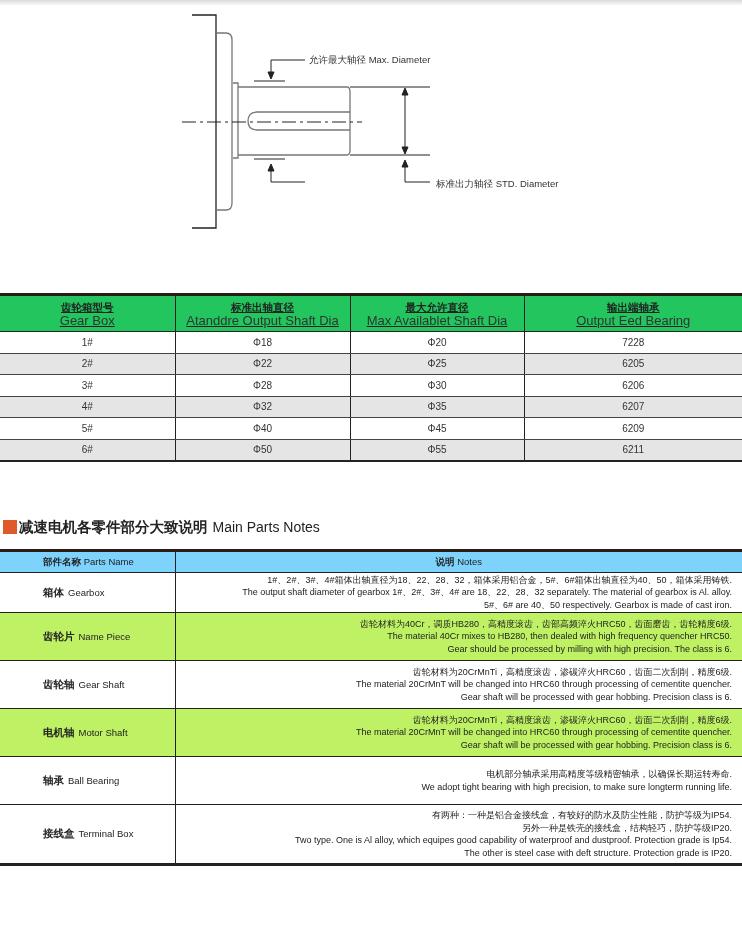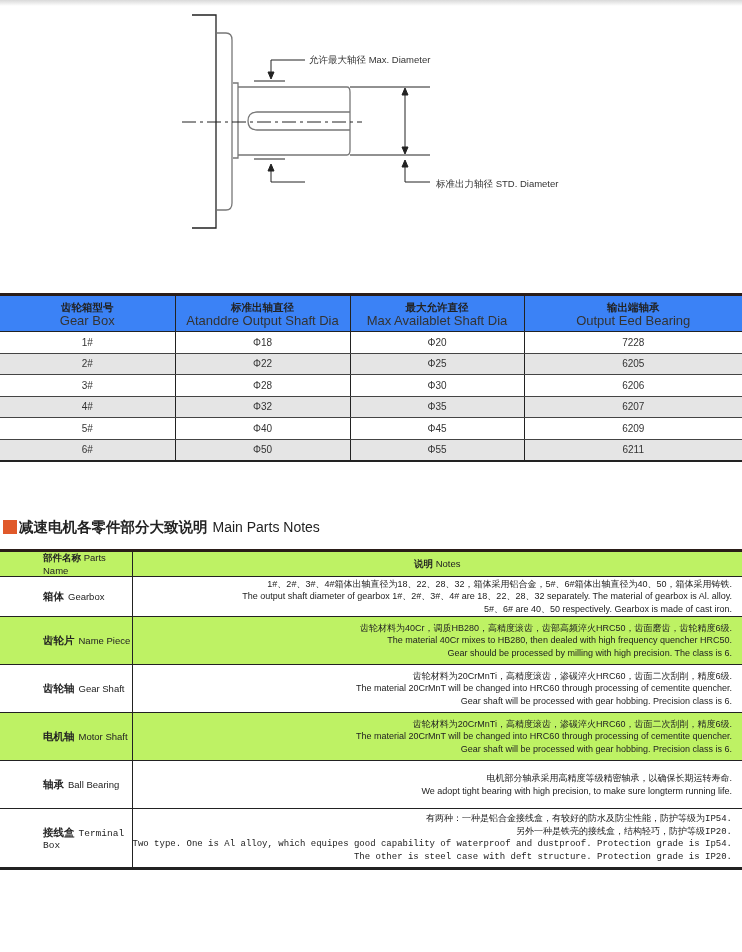--- a/index.html
+++ b/index.html
@@ -5,52 +5,52 @@
   * { box-sizing: border-box; margin: 0; padding: 0; }
   html, body { width: 742px; height: 952px; background: #ffffff; overflow: hidden; }
   body { font-family: "Liberation Sans", "DejaVu Sans", sans-serif; color: #222; position: relative; }
   .topbar { position: absolute; left: 0; top: 0; width: 742px; height: 6px;
             background: linear-gradient(#d9d9d9, #ffffff); }
   .diagram { position: absolute; left: 0; top: 0; width: 742px; height: 240px; }
   .diagram text { font-family: "Liberation Sans", "DejaVu Sans", sans-serif; font-size: 9.5px; fill: #333; }
 
   table { border-collapse: collapse; width: 742px; }
   .spec { position: absolute; left: 0; top: 293px; }
-  .spec th { background: #3b82f6; font-weight: normal; height: 37px; 
-             border-top: 3px solid #2a1d18; border-bottom: 1px solid #222; font-size: 10px; line-height: 13px; color: #222; }
+  .spec th { background: #22c55e; font-weight: normal; height: 37px; 
+             border-top: 3px solid #2a1d18; border-bottom: 1px solid #222; font-size: 10px; line-height: 13px; color: #222; text-decoration: underline; }
   .spec th .cn { font-weight: bold; font-size: 10.5px; display: block; }
   .spec th .en { font-size: 13px; display: block; color: #333; }
   .spec td { height: 21.5px; text-align: center; font-size: 10px; color: #333; border-bottom: 1px solid #444; }
   .spec tr:nth-child(even) td { background: #e5e5e5; }
   .spec tr:last-child td { border-bottom: 2px solid #222; }
   .spec th + th, .spec td + td { border-left: 1px solid #222; }
   .spec col.c1 { width: 175px; } .spec col.c2 { width: 175px; } .spec col.c3 { width: 174px; } .spec col.c4 { width: 218px; }
 
   .section-title { position: absolute; left: 3px; top: 517px; height: 20px; display: flex; align-items: center; }
   .section-title .square { width: 14px; height: 14px; background: #e0592a; margin-right: 2px; }
   .section-title .cn { font-weight: bold; font-size: 14.5px; color: #222; }
   .section-title .en { font-size: 14px; color: #222; margin-left: 5px; }
 
   .parts { position: absolute; left: 0; top: 549px; }
   .parts col.n { width: 175px; } .parts col.d { width: 567px; }
-  .parts th { background: #bef264; height: 22px; border-top: 3px solid #2a1d18; border-bottom: 1px solid #222;
+  .parts th { background: #7dd3fc; height: 22px; border-top: 3px solid #2a1d18; border-bottom: 1px solid #222;
               font-weight: normal; font-size: 9.5px; color: #222; }
   .parts th .cn { font-weight: bold; font-size: 9.5px; }
   .parts th.name { text-align: left; padding-left: 43px; }
   .parts th.desc { text-align: center; border-left: 1px solid #222; }
   .parts td { border-bottom: 1px solid #222; vertical-align: middle; }
   .parts td.name { padding-left: 43px; font-size: 9.5px; color: #222; }
   .parts td.name .cn { font-weight: bold; font-size: 10.5px; margin-right: 4px; }
   .parts td.desc { border-left: 1px solid #222; text-align: right; padding-right: 10px;
                    font-size: 9px; line-height: 12.5px; color: #222; }
   .parts td.desc .l { display: block; white-space: nowrap; }
   .parts tr.shade td { background: #bef264; }
   .parts tr.r0 td { height: 40px; } .parts tr.r1 td { height: 48px; } .parts tr.r2 td { height: 48px; }
   .parts tr.r3 td { height: 48px; } .parts tr.r4 td { height: 48px; } .parts tr.r5 td { height: 48px; }
-  .parts tr.r6 td { height: 60px; border-bottom: 3px solid #222; font-family: Liberation Mono, monospace; }
+  .parts tr.r6 td { height: 60px; border-bottom: 3px solid #222; }
 </style>
 </head>
 <body>
 
 <div class="topbar"></div>
 
 <svg class="diagram" viewBox="0 0 742 240">
   <g stroke="#222" stroke-width="1.3" fill="none">
     <polyline points="192,15 216,15 216,228 192,228"></polyline>
   </g>

